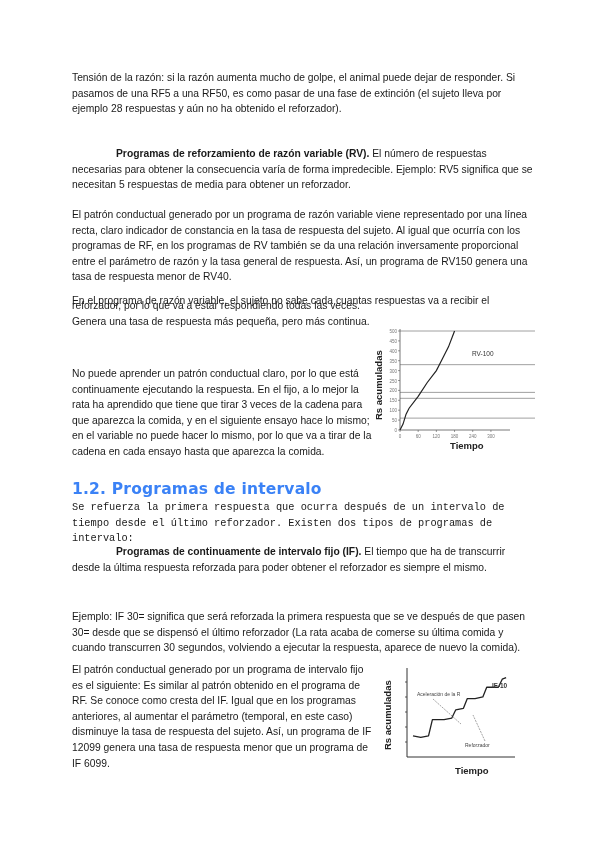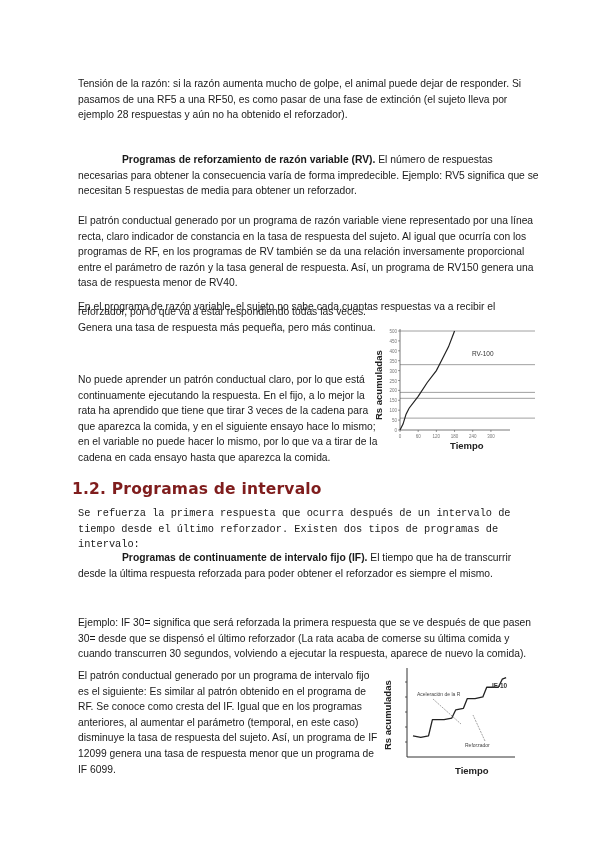--- a/index.html
+++ b/index.html
@@ -1,22 +1,22 @@
 <!DOCTYPE html>
 <html><head>
 <meta charset="utf-8">
 <style>
   html, body { margin: 0; padding: 0; background: #ffffff; }
   body { width: 600px; height: 848px; position: relative; overflow: hidden;
          font-family: "Liberation Sans", sans-serif; color: #1a1a1a; }
-  .p { position: absolute; left: 72px; width: 462px; font-size: 10.3px; line-height: 15.6px; margin: 6px; }
+  .p { position: absolute; left: 72px; width: 462px; font-size: 10.3px; line-height: 15.6px; margin: 0; }
   .narrow { width: 300px; }
   b { font-weight: bold; padding-left: 44px; }
   .h2 { position: absolute; left: 72px; top: 480px; font-family: "DejaVu Sans", sans-serif; font-weight: bold;
-        font-size: 15.5px; color: #7f1d1d; margin: 0; letter-spacing: 0.2px; }
+        font-size: 15.5px; color: #3b82f6; margin: 0; letter-spacing: 0.2px; }
   svg text { font-family: "Liberation Sans", sans-serif; }
   .fig { position: absolute; }
 </style>
 </head>
 <body>
 
 <p class="p" style="top:70px;">Tensión de la razón: si la razón aumenta mucho de golpe, el animal puede dejar de responder. Si pasamos de una RF5 a una RF50, es como pasar de una fase de extinción (el sujeto lleva por ejemplo 28 respuestas y aún no ha obtenido el reforzador).</p>
 
 <p class="p" style="top:146px;">
   <b>Programas de reforzamiento de razón variable (RV).</b><span> El número de respuestas necesarias para obtener la consecuencia varía de forma impredecible. Ejemplo: RV5 significa que se necesitan 5 respuestas de media para obtener un reforzador.</span>

